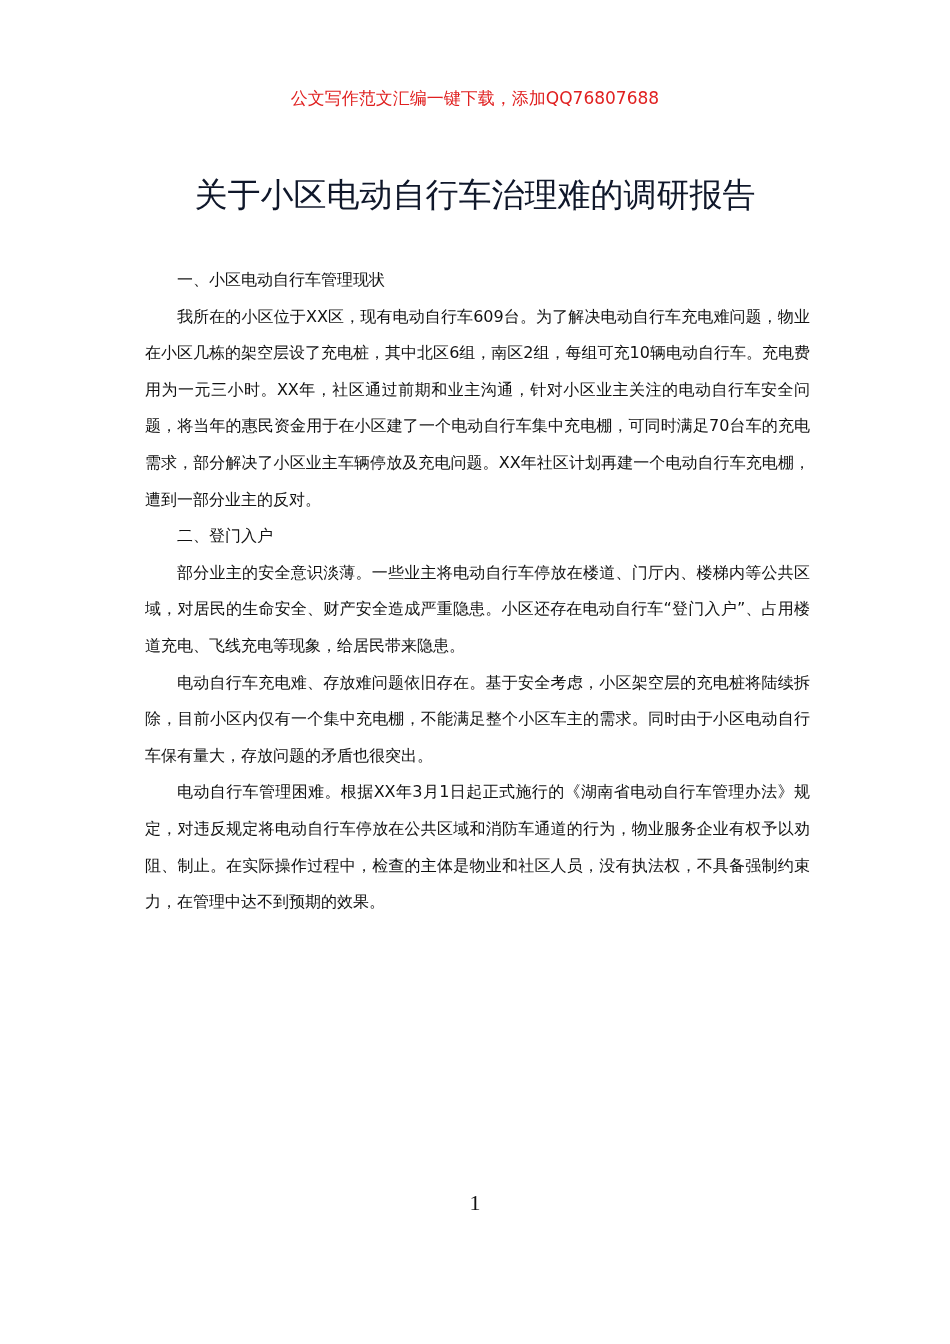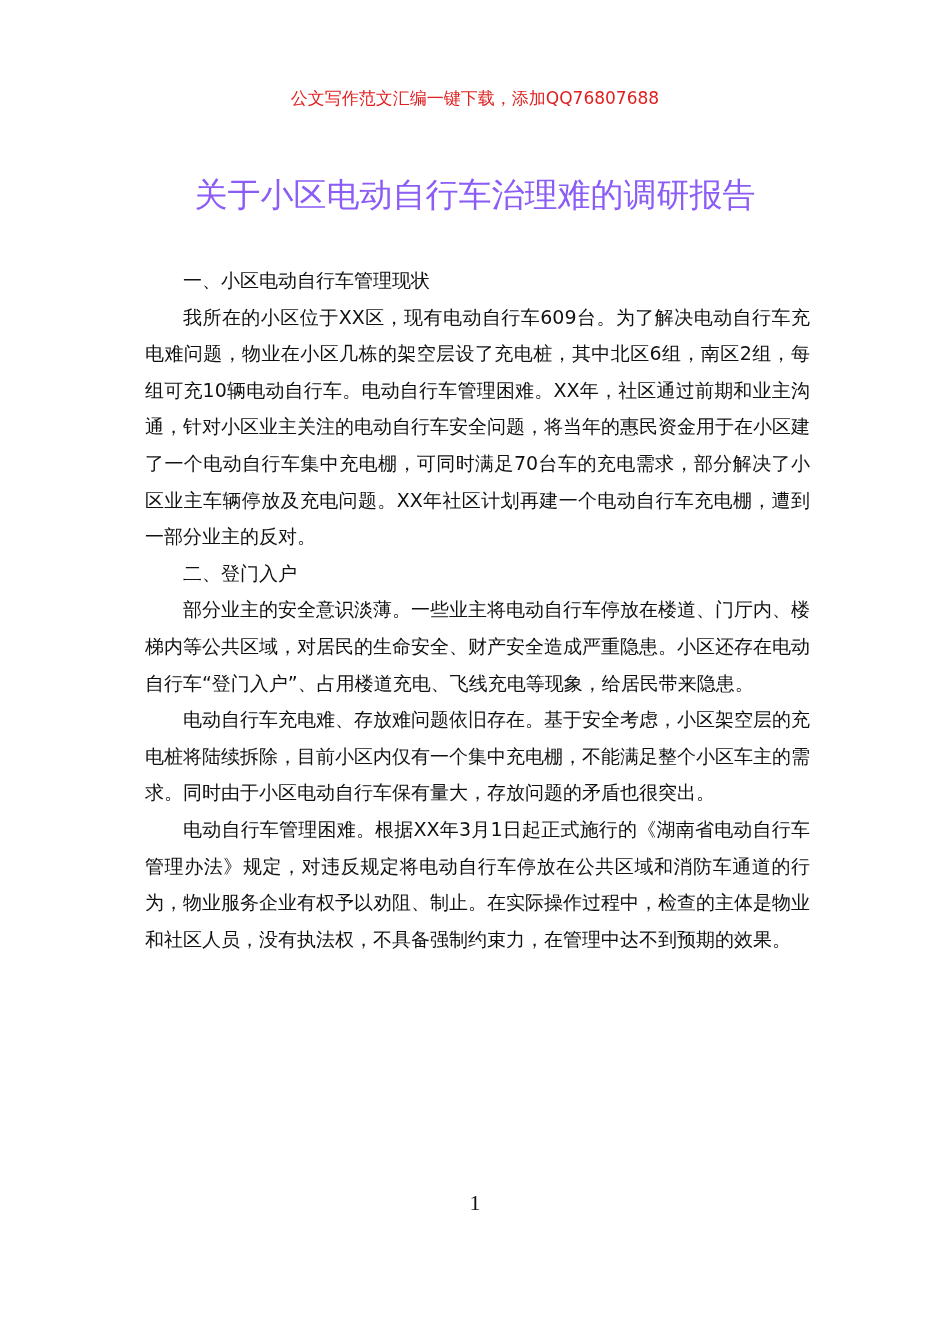--- a/index.html
+++ b/index.html
@@ -35,30 +35,30 @@
       letter-spacing: 0px;
     }
     .doc-title {
       position: absolute;
       left: 0;
       top: 172px;
       width: 950px;
       text-align: center;
       font-size: 33px;
       line-height: 46px;
-      color: #8b5cf6;
+      color: #0f172a;
       font-weight: normal;
       margin: 0;
     }
     .body-text {
       position: absolute;
       left: 145px;
       top: 262px;
       width: 665px;
-      font-size: 19px;
+      font-size: 16px;
       line-height: 36.6px;
       text-align: justify;
       text-justify: inter-character;
     }
     .body-text p {
       margin: 0;
       text-indent: 2em;
     }
     .body-text p.heading {
       text-indent: 2em;
@@ -79,21 +79,21 @@
 <body>
 
 <div class="page">
 
   <div class="promo">公文写作范文汇编一键下载，添加QQ76807688</div>
 
   <h1 class="doc-title">关于小区电动自行车治理难的调研报告</h1>
 
   <div class="body-text">
     <p class="heading">一、小区电动自行车管理现状</p>
-    <p>我所在的小区位于XX区，现有电动自行车609台。为了解决电动自行车充电难问题，物业在小区几栋的架空层设了充电桩，其中北区6组，南区2组，每组可充10辆电动自行车。电动自行车管理困难。XX年，社区通过前期和业主沟通，针对小区业主关注的电动自行车安全问题，将当年的惠民资金用于在小区建了一个电动自行车集中充电棚，可同时满足70台车的充电需求，部分解决了小区业主车辆停放及充电问题。XX年社区计划再建一个电动自行车充电棚，遭到一部分业主的反对。</p>
+    <p>我所在的小区位于XX区，现有电动自行车609台。为了解决电动自行车充电难问题，物业在小区几栋的架空层设了充电桩，其中北区6组，南区2组，每组可充10辆电动自行车。充电费用为一元三小时。XX年，社区通过前期和业主沟通，针对小区业主关注的电动自行车安全问题，将当年的惠民资金用于在小区建了一个电动自行车集中充电棚，可同时满足70台车的充电需求，部分解决了小区业主车辆停放及充电问题。XX年社区计划再建一个电动自行车充电棚，遭到一部分业主的反对。</p>
 
     <p class="heading">二、登门入户</p>
     <p>部分业主的安全意识淡薄。一些业主将电动自行车停放在楼道、门厅内、楼梯内等公共区域，对居民的生命安全、财产安全造成严重隐患。小区还存在电动自行车“登门入户”、占用楼道充电、飞线充电等现象，给居民带来隐患。</p>
     <p>电动自行车充电难、存放难问题依旧存在。基于安全考虑，小区架空层的充电桩将陆续拆除，目前小区内仅有一个集中充电棚，不能满足整个小区车主的需求。同时由于小区电动自行车保有量大，存放问题的矛盾也很突出。</p>
     <p>电动自行车管理困难。根据XX年3月1日起正式施行的《湖南省电动自行车管理办法》规定，对违反规定将电动自行车停放在公共区域和消防车通道的行为，物业服务企业有权予以劝阻、制止。在实际操作过程中，检查的主体是物业和社区人员，没有执法权，不具备强制约束力，在管理中达不到预期的效果。</p>
   </div>
 
   <div class="page-number">1</div>
 
 </div>

